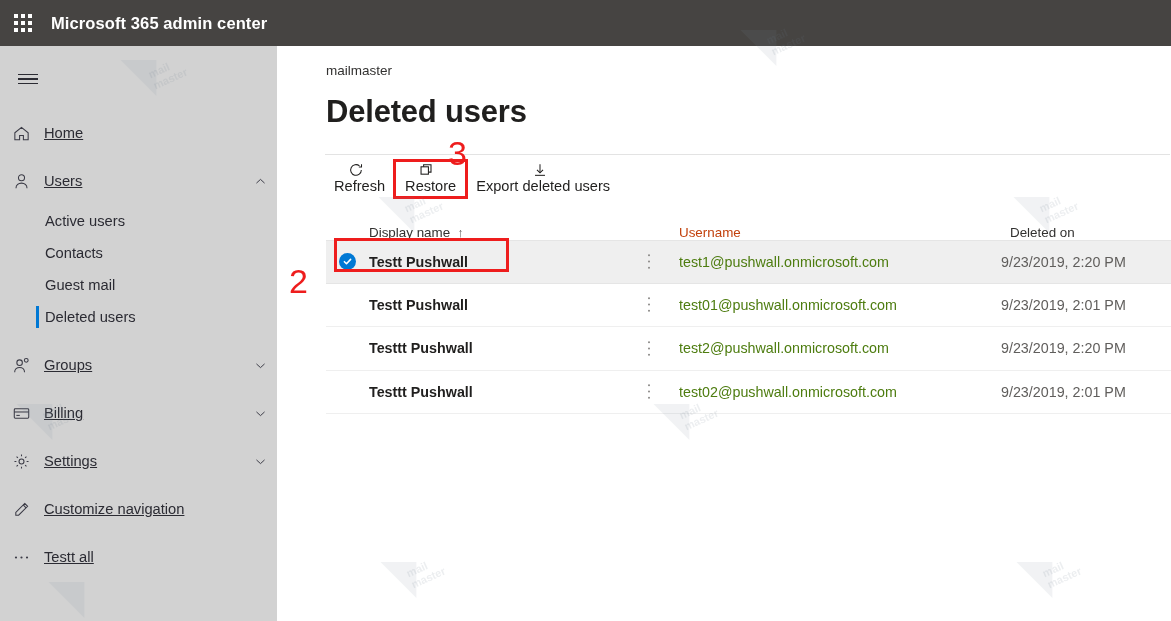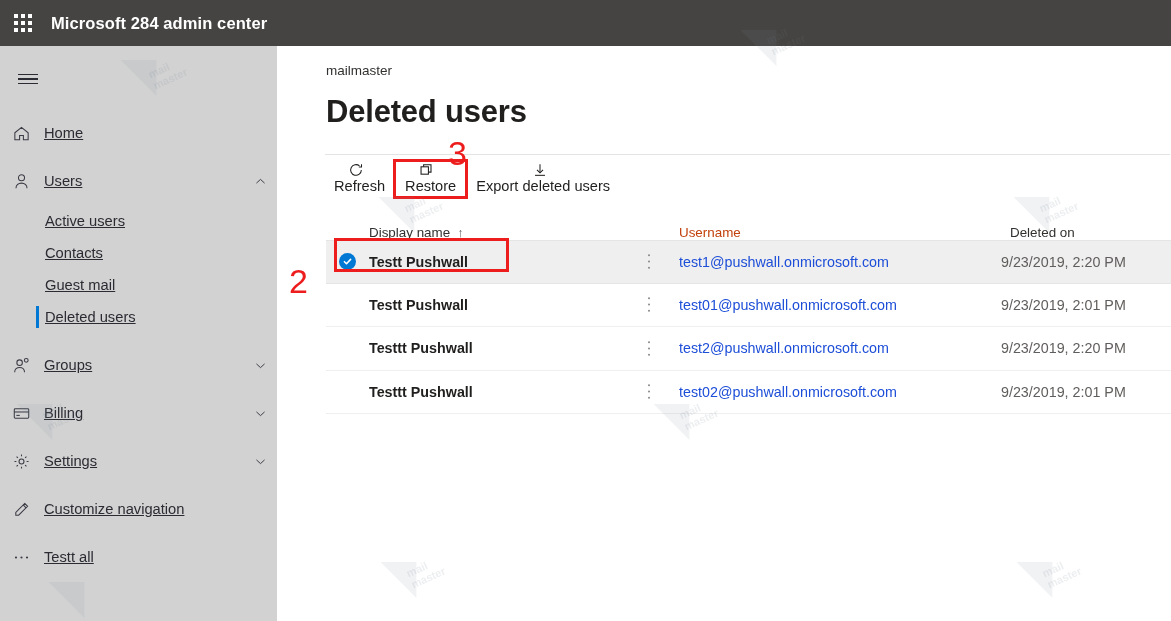--- a/index.html
+++ b/index.html
@@ -76,21 +76,20 @@
   }
   
   .sub-item {
     position: relative;
     display: flex; align-items: center;
     height: 32px;
     padding-left: 45px;
     font-size: 14.7px;
     color: #2b2b33;
     cursor: pointer;
-    text-decoration: underline;
   }
   .sub-item.active::before {
     content: "";
     position: absolute; left: 36px; top: 5px;
     width: 3px; height: 22px;
     background: #0078d4;
   }
   .nav-gap-sm { height: 8px; }
 
   
@@ -176,21 +175,21 @@
     color: #201f1e; font-weight: 600;
   }
   .thead .c-name { font-weight: 400; color: #323130; }
   .c-dots {
     width: 60px; min-width: 60px;
     display: flex; align-items: center; justify-content: center;
     color: #8a8886; letter-spacing: 0;
   }
   .c-user {
     width: 322px; min-width: 322px;
-    color: #1d4ed8;
+    color: #4d7c0f;
   }
   .thead .c-user { color: #c2410c; }
   .c-deleted { flex: 1; color: #605e5c; }
   .thead .c-deleted { color: #323130; margin-left: 9px; }
 
   .check-circle {
     width: 17px; height: 17px;
     border-radius: 50%;
     background: #0078d4;
     display: flex; align-items: center; justify-content: center;
@@ -253,21 +252,21 @@
         <i></i>
         <i></i>
         <i></i>
         <i></i>
         <i></i>
         <i></i>
         <i></i>
         <i></i>
     </div>
   </div>
-  <div class="suite-title">Microsoft 284 admin center</div>
+  <div class="suite-title">Microsoft 365 admin center</div>
 </div>
 
 <div class="sidebar">
 
   <div class="hamburger">
     <div>
       <span></span>
         <span></span>
         <span></span>
     </div>

